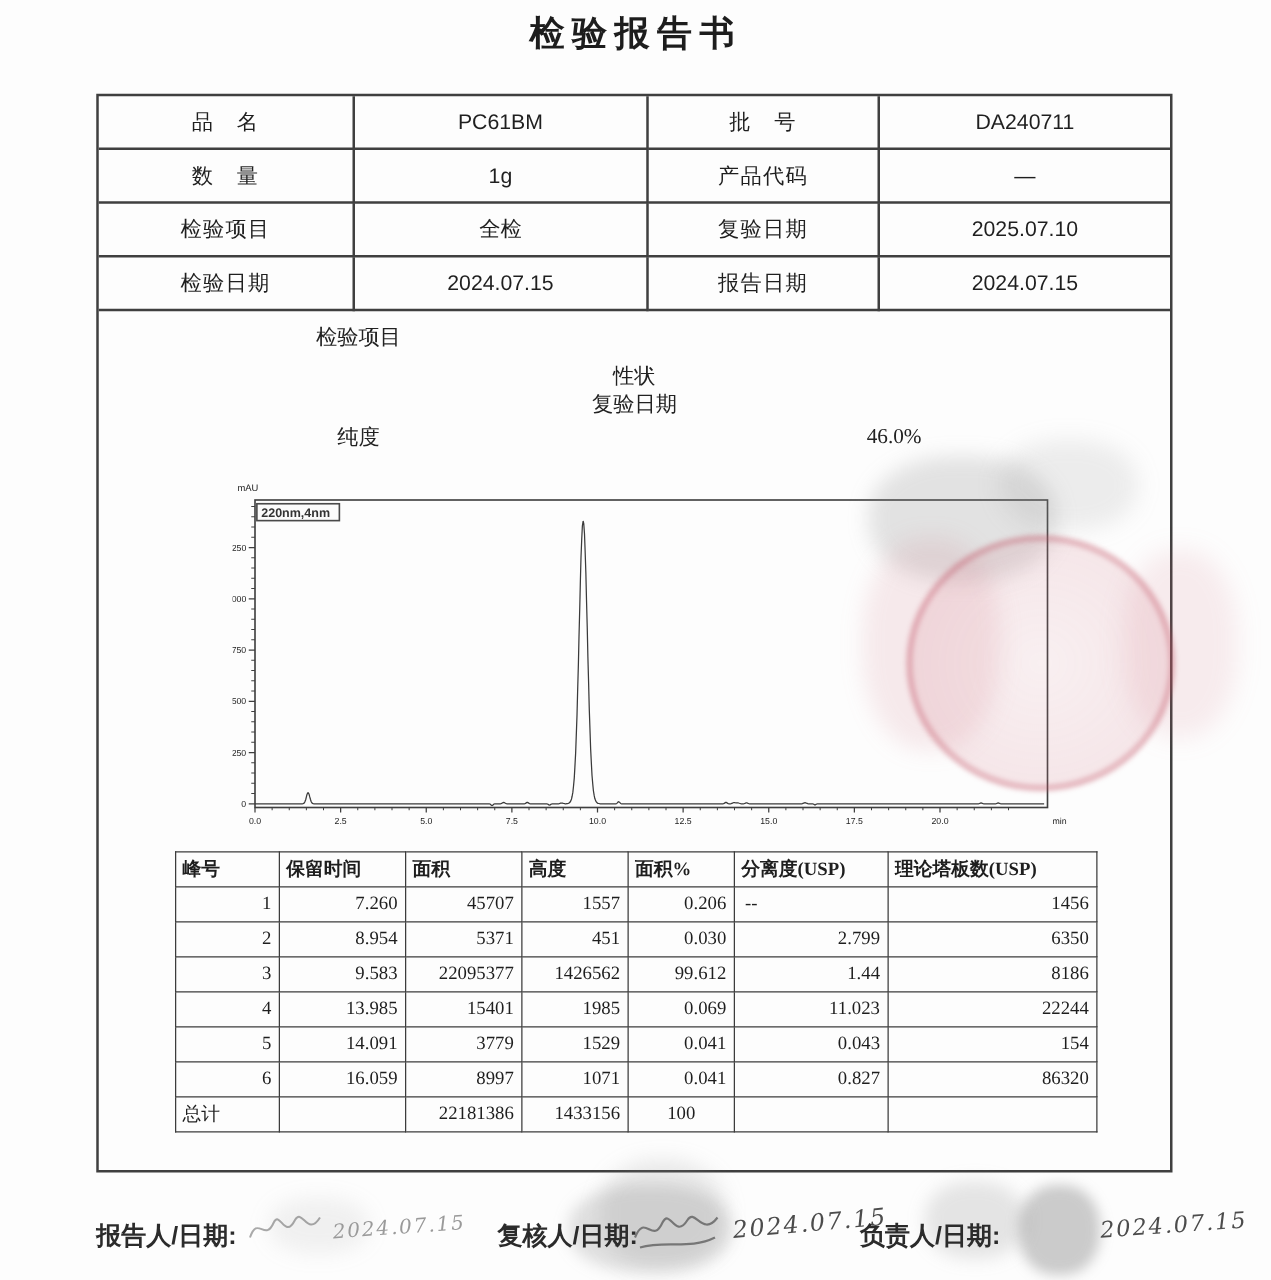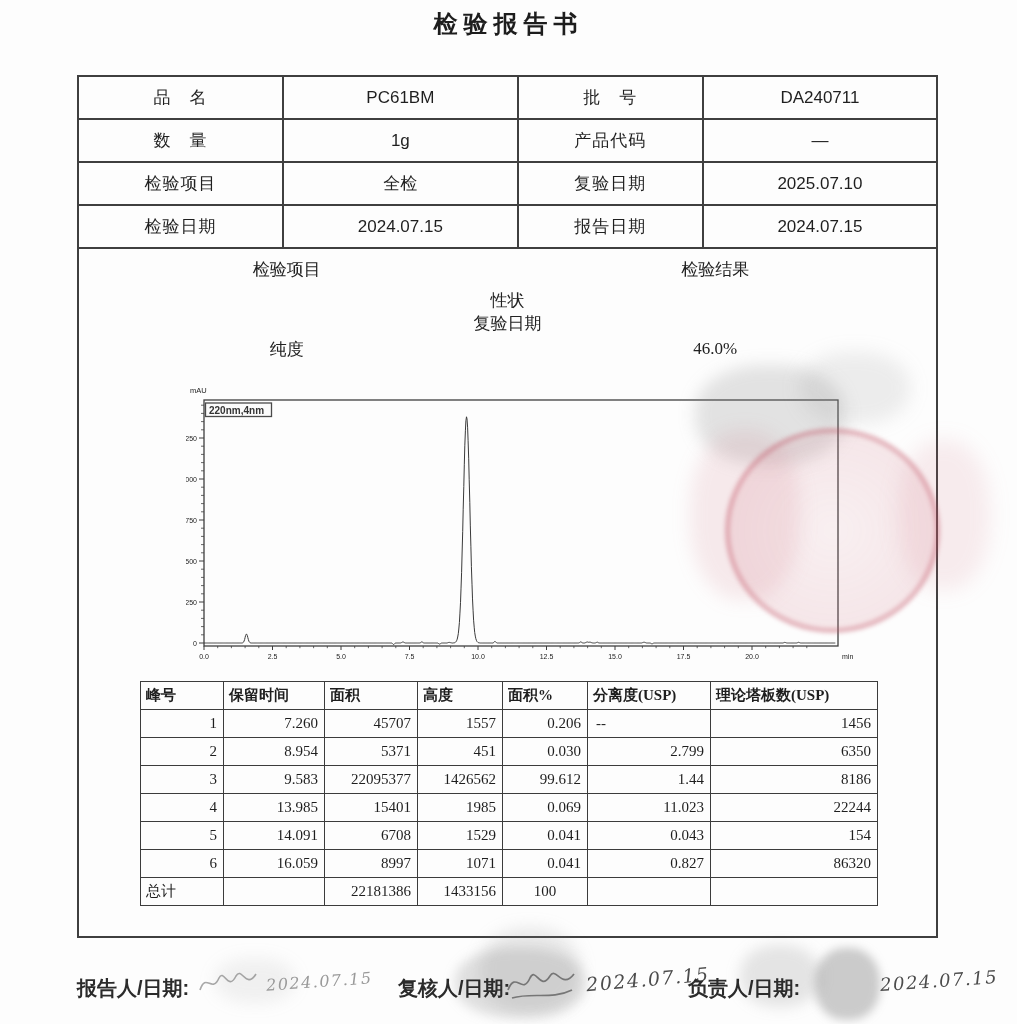--- a/index.html
+++ b/index.html
@@ -3,21 +3,21 @@
 <meta charset="utf-8">
 <style>
   html,body{margin:0;padding:0;}
   body{
     width:1017px;height:1024px;position:relative;background:#fdfdfd;
     font-family:"Liberation Serif","DejaVu Serif",serif;color:#222;overflow:hidden;
   }
   
   .page-title{
     position:absolute;top:8px;left:0;width:100%;text-align:center;
-    font-size:24px;font-weight:bold;letter-spacing:6px;color:#1d1d1d;
+    font-size:28px;font-weight:bold;letter-spacing:6px;color:#1d1d1d;
     font-family:"Liberation Sans","DejaVu Sans",sans-serif;
   }
   
   .report-box{
     position:absolute;left:77px;top:75px;width:861px;height:863px;
     border:2px solid #3f3f3f;box-sizing:border-box;
   }
   
   table.info{border-collapse:collapse;width:100%;table-layout:fixed;}
   table.info td{
@@ -105,21 +105,20 @@
       <td class="lbl">检验日期</td>
       <td class="val">2024.07.15</td>
       <td class="lbl">报告日期</td>
       <td class="val">2024.07.15</td>
     </tr>
   </tbody>
     </table>
 
   <div class="res-row" style="top:172px;font-weight:normal;">
     <div class="res-l">检验项目</div>
-    <div class="res-r">检验结果</div>
   </div>
   <div class="res-row" style="top:212px;flex-direction:column;">
     <div class="res-l">性状</div>
     <div class="res-r">复验日期</div>
   </div>
   <div class="res-row" style="top:252px;">
     <div class="res-l">纯度</div>
     <div class="res-r">46.0%</div>
   </div>
 </div>
@@ -288,21 +287,21 @@
     <td class="num">13.985</td>
     <td class="num">15401</td>
     <td class="num">1985</td>
     <td class="num">0.069</td>
     <td class="num">11.023</td>
     <td class="num">22244</td>
   </tr>
   <tr>
     <td class="num">5</td>
     <td class="num">14.091</td>
-    <td class="num">6708</td>
+    <td class="num">3779</td>
     <td class="num">1529</td>
     <td class="num">0.041</td>
     <td class="num">0.043</td>
     <td class="num">154</td>
   </tr>
   <tr>
     <td class="num">6</td>
     <td class="num">16.059</td>
     <td class="num">8997</td>
     <td class="num">1071</td>

